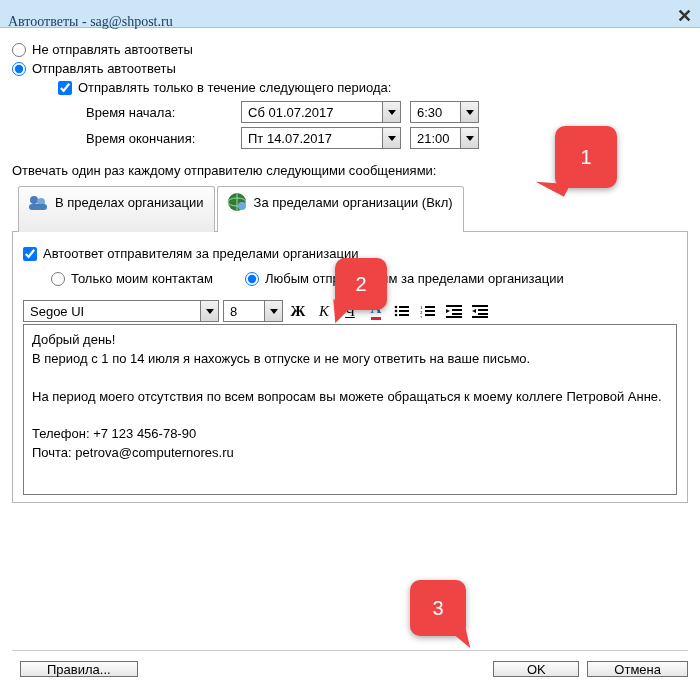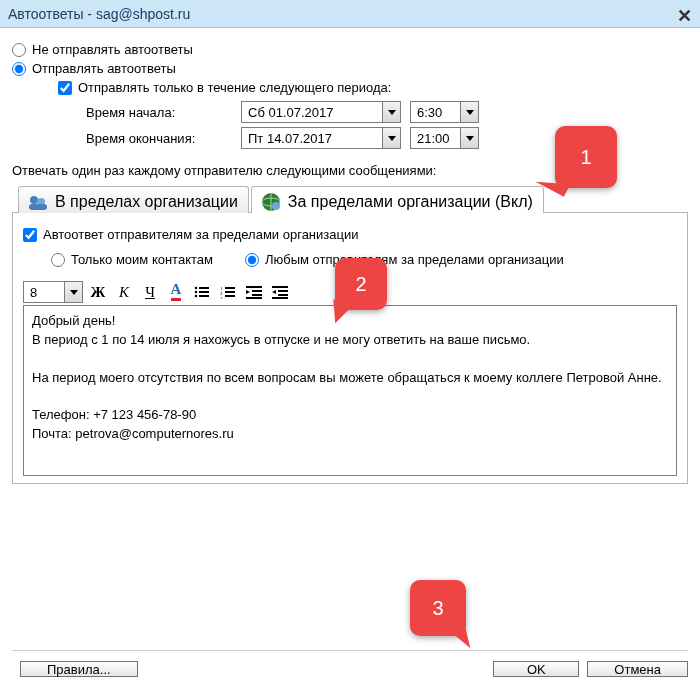--- a/index.html
+++ b/index.html
@@ -12,24 +12,25 @@
     width: 700px;
     height: 687px;
     overflow: hidden;
     position: relative;
   }
   .titlebar {
     background: linear-gradient(#cde6f7, #cde6f7);
     border-bottom: 1px solid #9ac3e6;
     height: 28px;
     line-height: 28px;
-    padding: 0 8px;
+    padding: 8px 8px;
     font-size: 14px;
     color: #1b3f66;
     position: relative;
+    font-family: Liberation Serif, serif;
   }
   .titlebar .close {
     position: absolute;
     right: 8px; top: 2px;
     font-size: 18px;
     font-weight: bold;
     color: #333;
     cursor: pointer;
   }
   .content {
@@ -85,29 +86,29 @@
   .section-label { margin: 14px 0 8px 0; }
   .tabs {
     display: flex;
     align-items: flex-end;
     margin-left: 6px;
   }
   .tab {
     display: flex;
     align-items: center;
     gap: 6px;
-    padding: 4px 10px 0 8px;
+    padding: 4px 10px 19px 8px;
     border: 1px solid #b5b5b5;
     background: linear-gradient(#fdfdfd,#ececec);
     border-bottom: none;
     border-radius: 3px 3px 0 0;
     position: relative;
     cursor: pointer;
     margin-right: 2px;
-    font-size: 16px;
+    font-size: 13px;
   }
   .tab.active {
     background: #fff;
     z-index: 2;
   }
   .tab-icon {
     width: 22px; height: 22px;
     display: inline-flex; align-items: center; justify-content: center;
   }
   .tab-panel {
@@ -308,20 +309,24 @@
         <input type="radio" name="scope" style="">
         <span>Только моим контактам</span>
       </span>
       <span class="radio-row">
         <input type="radio" name="scope" checked="" style="">
         <span>Любым отправителям за пределами организации</span>
       </span>
     </div>
 
     <div class="editor-toolbar">
+      <span class="dropdown font-dd">
+        <span class="dd-text">Segoe UI</span>
+        <span class="dd-btn"></span>
+      </span>
       <span class="dropdown size-dd">
         <span class="dd-text">8</span>
         <span class="dd-btn"></span>
       </span>
       <span class="tb-btn tb-bold">Ж</span>
       <span class="tb-btn tb-italic">К</span>
       <span class="tb-btn tb-under">Ч</span>
       <span class="tb-btn">
           <span class="tb-color-a">A</span>
         </span>

